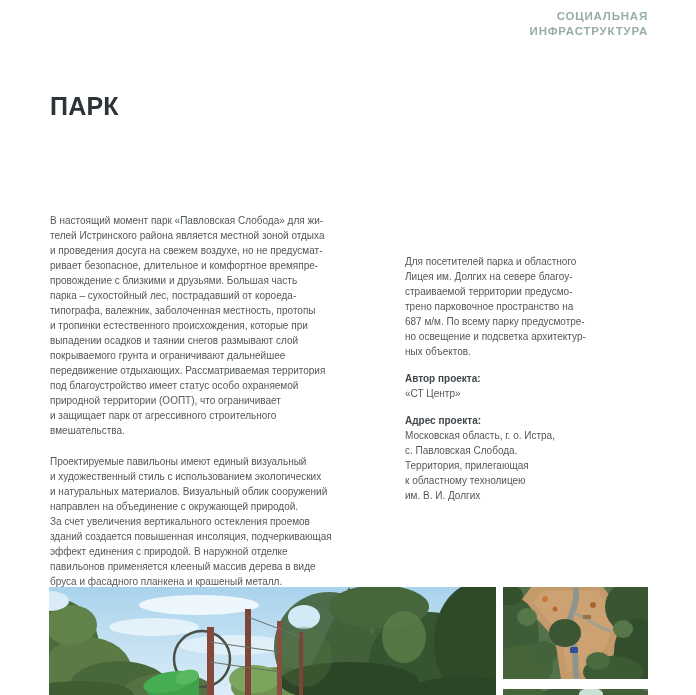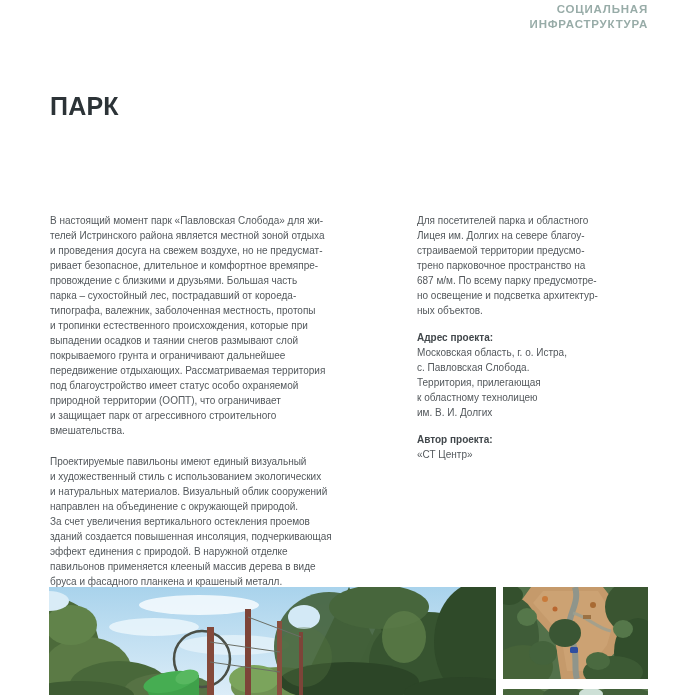--- a/index.html
+++ b/index.html
@@ -7,21 +7,21 @@
   .page {
     position: relative;
     width: 696px;
     height: 695px;
     background: #ffffff;
     overflow: hidden;
     font-family: "Liberation Sans", "DejaVu Sans", sans-serif;
   }
   .kicker {
     position: absolute;
-    top: 2px;
+    top: 9px;
     right: 48px;
     text-align: right;
     color: #98aca8;
     font-size: 11.5px;
     font-weight: 700;
     line-height: 15px;
     letter-spacing: 0.8px;
   }
   .title {
     position: absolute;
@@ -34,21 +34,21 @@
     letter-spacing: 0.2px;
   }
   .col {
     position: absolute;
     top: 213px;
     color: #53585c;
     font-size: 10px;
     line-height: 15px;
   }
   .col-left { left: 50px; width: 348px; }
-  .col-right { left: 417px; width: 230px; }
+  .col-right { left: 405px; width: 230px; margin-top: 41px; }
   .preline { white-space: pre-line; }
   .col-left p + p { margin-top: 16px; }
   .block { margin-top: 12px; }
   .block-label { font-weight: 700; color: #42484c; }
   .photo {
     position: absolute;
     overflow: hidden;
     background: #6d8659;
   }
   .photo svg { display: block; }
@@ -99,30 +99,30 @@
 
   <div class="col col-right">
     <p class="preline">Для посетителей парка и областного
 Лицея им. Долгих на севере благоу-
 страиваемой территории предусмо-
 трено парковочное пространство на
 687 м/м. По всему парку предусмотре-
 но освещение и подсветка архитектур-
 ных объектов.</p>
     <div class="block">
+      <div class="block-label">Автор проекта:</div>
+      <div>«СТ Центр»</div>
+    </div>
+    <div class="block">
       <div class="block-label">Адрес проекта:</div>
       <div class="preline">Московская область, г. о. Истра,
 с. Павловская Слобода.
 Территория, прилегающая
 к областному технолицею
 им. В. И. Долгих</div>
-    </div>
-    <div class="block">
-      <div class="block-label">Автор проекта:</div>
-      <div>«СТ Центр»</div>
     </div>
   </div>
 
   <div class="photo photo-main">
     <svg width="447" height="108" viewBox="0 0 447 108">
       <defs>
         <linearGradient id="sky" x1="0" y1="0" x2="0" y2="1">
           <stop offset="0" stop-color="#a9d3ec"></stop>
           <stop offset="1" stop-color="#dcedf8"></stop>
         </linearGradient>

